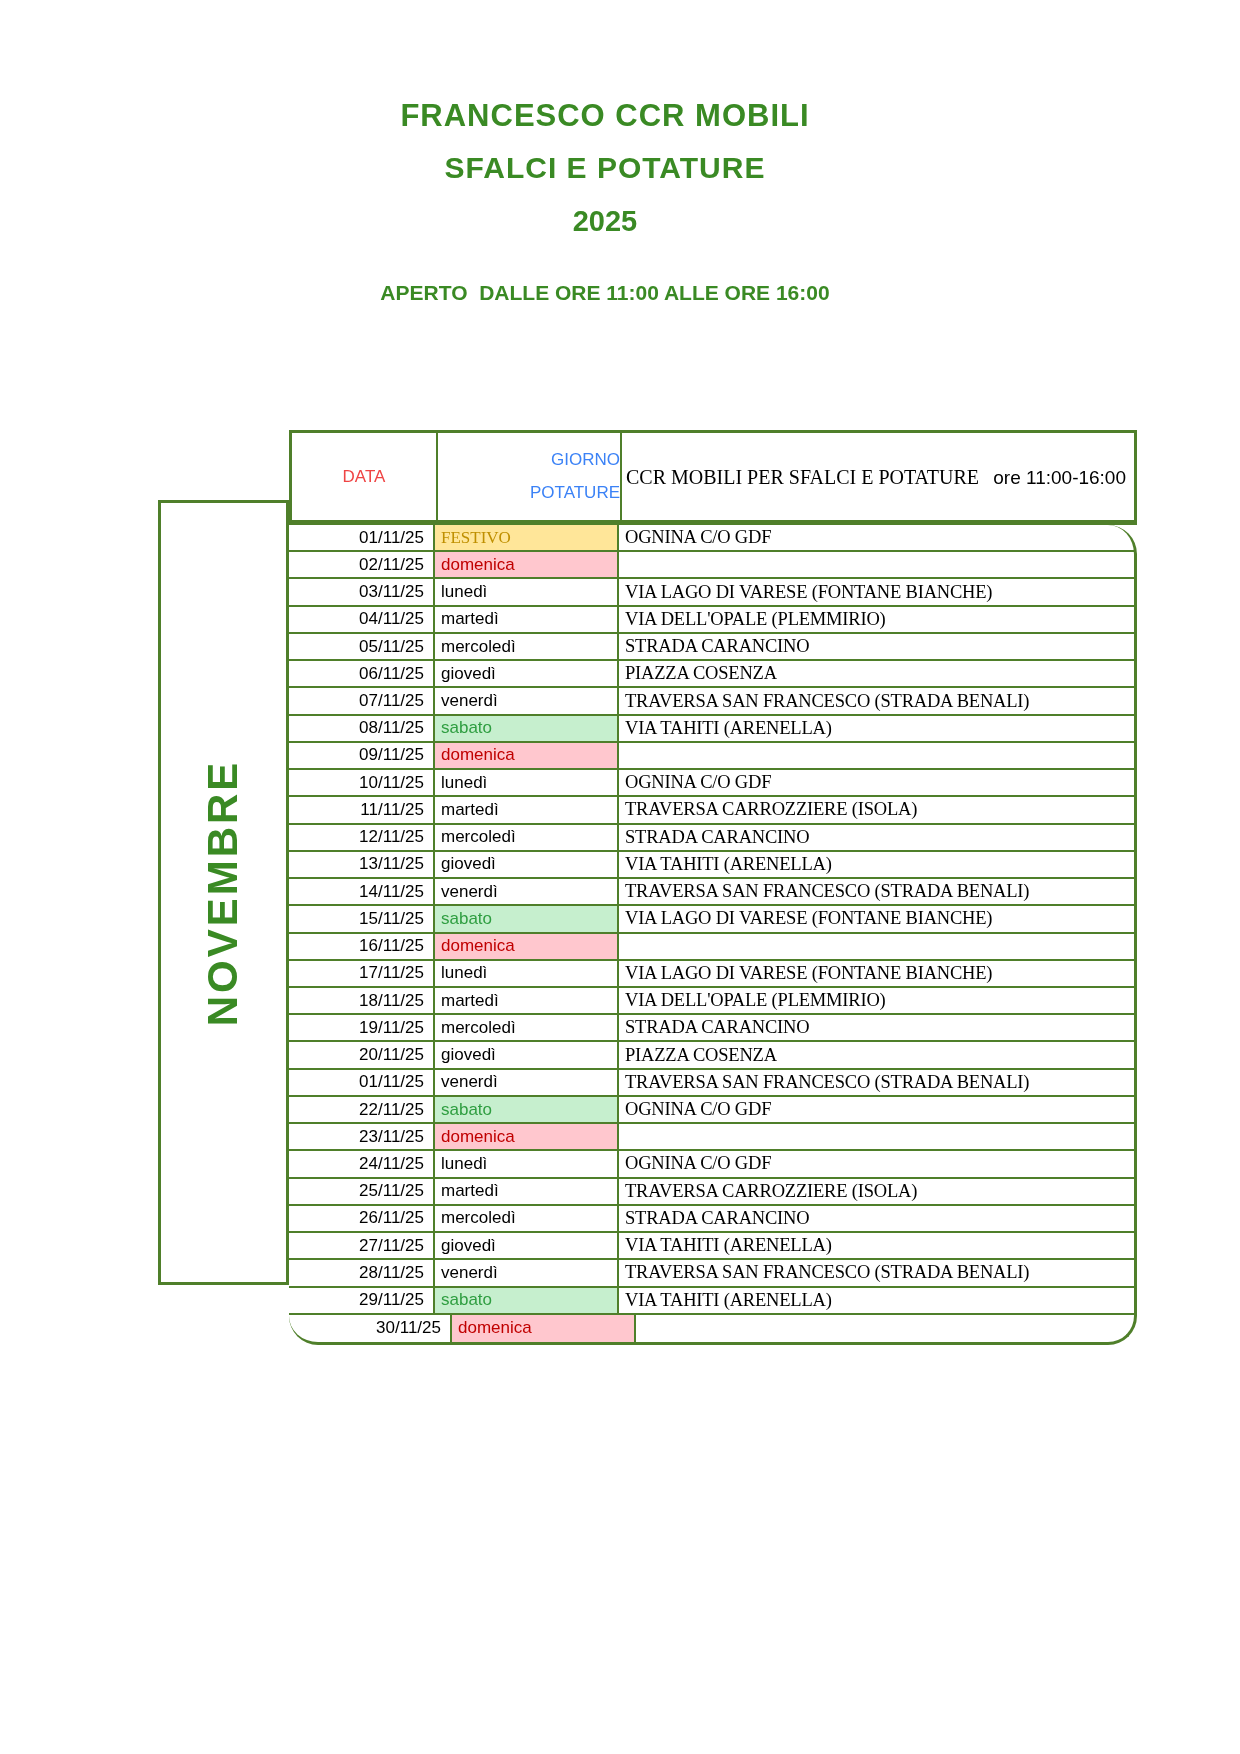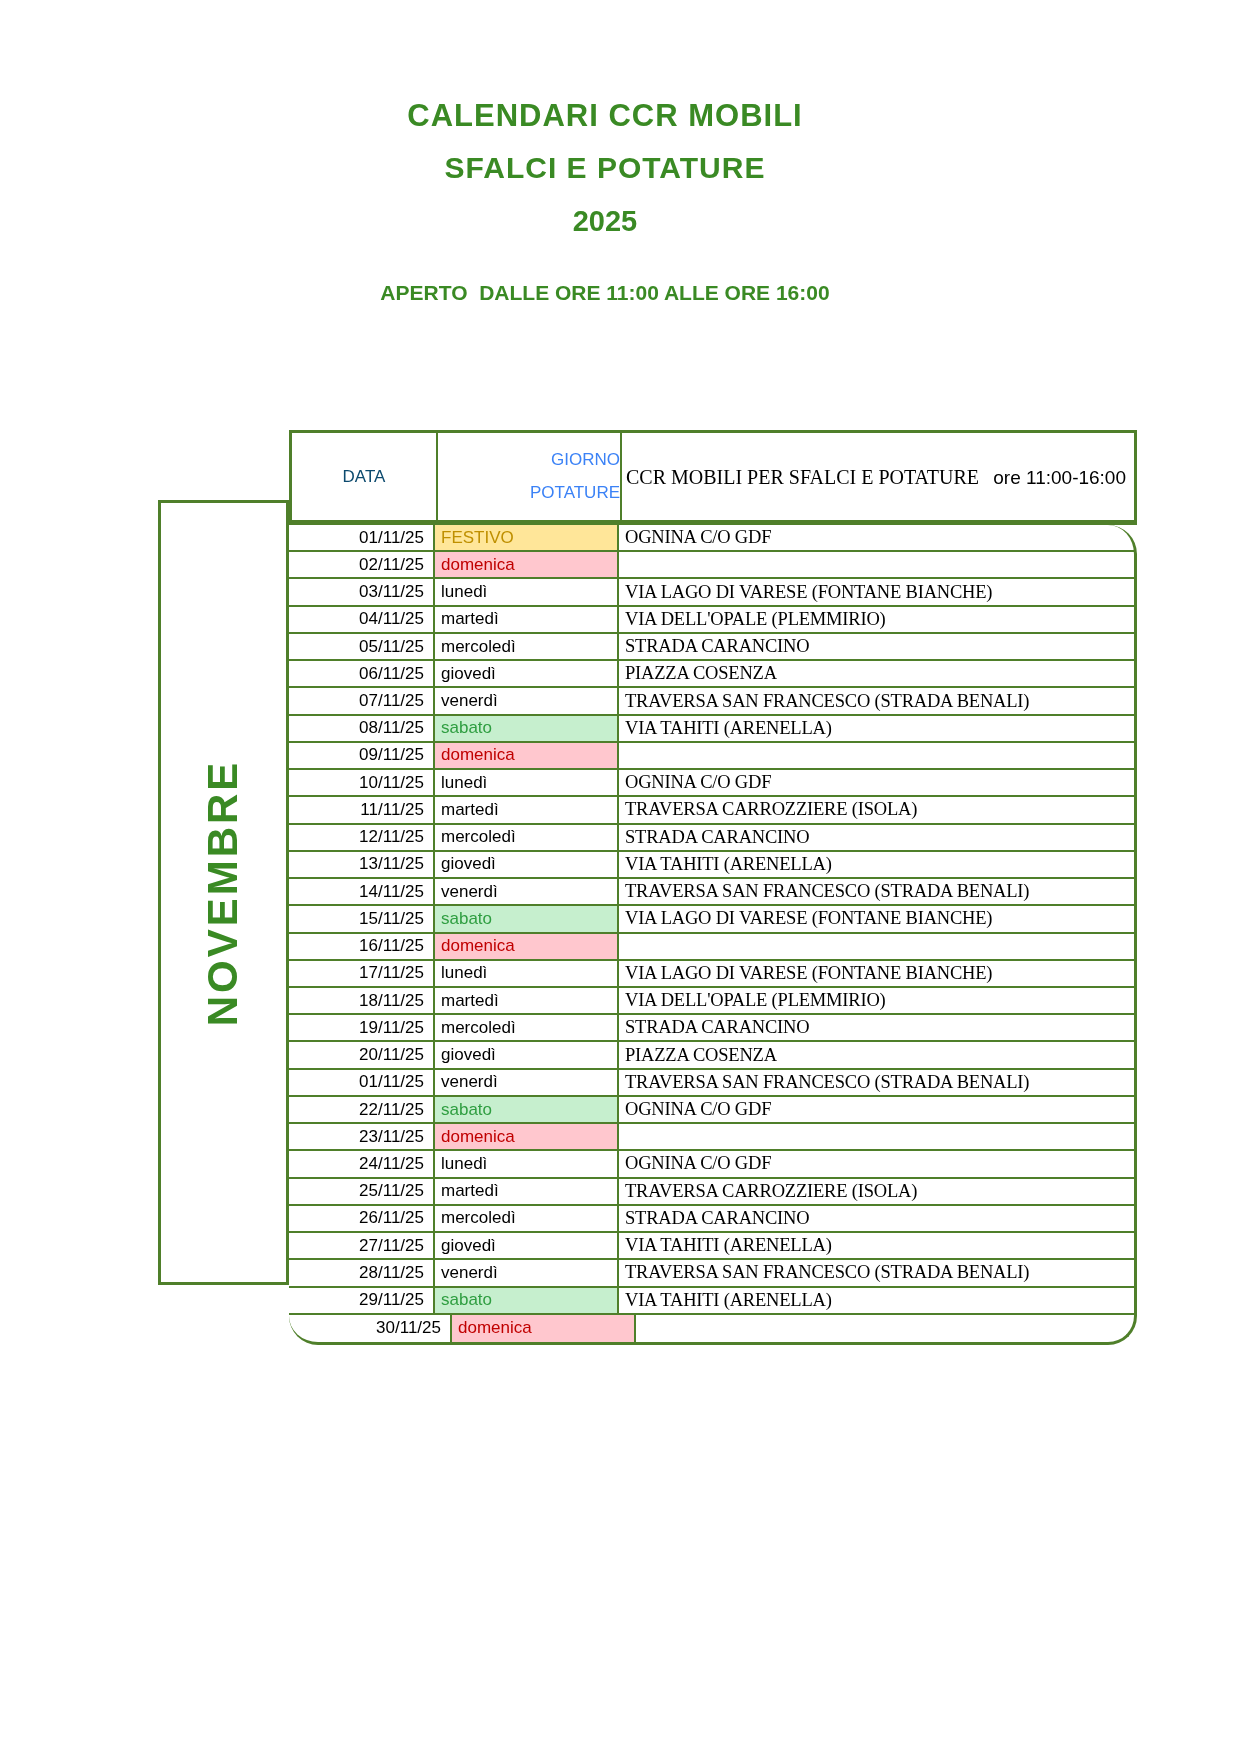--- a/index.html
+++ b/index.html
@@ -41,21 +41,21 @@
   .title-year{font-size:29px;font-weight:bold;margin:0 0 43px 0;}
   .hours-line{font-size:21px;font-weight:bold;white-space:pre-wrap;margin:0;}
 
   
   .cal-header{
     position:absolute;left:289px;top:430px;width:848px;height:95px;box-sizing:border-box;
     border:3px solid var(--green-border);border-bottom:5px solid var(--green-border);
     display:grid;grid-template-columns:146px 184px 1fr;
   }
   .hcell{box-sizing:border-box;display:flex;align-items:center;justify-content:center;}
-  .hcell-data{border-right:2px solid var(--green-border);font-size:17px;color:#0c4a6e;}
+  .hcell-data{border-right:2px solid var(--green-border);font-size:17px;color:#ef4444;}
   .hcell-giorno{
     border-right:2px solid var(--green-border);
     display:flex;flex-direction:column;align-items:flex-end;justify-content:center;
     font-size:17px;color:#3b82f6;line-height:1.9;
   }
   .hcell-ccr{
     display:flex;align-items:center;justify-content:space-between;
     padding:8px 8px 6px 4px;
   }
   .ccr-title{font-family:"Liberation Serif",serif;font-size:20px;color:#000;}
@@ -87,32 +87,32 @@
     padding-right:9px;font-size:17px;color:#000;
   }
   .cell-day{
     border-right:2px solid var(--green-border);justify-content:flex-start;
     padding-left:6px;font-size:17px;color:#000;
   }
   .cell-loc{
     justify-content:flex-start;padding-left:6px;
     font-family:"Liberation Serif",serif;font-size:18.5px;color:#000;letter-spacing:-0.2px;
   }
-  .trow.type-festivo .cell-day{background:var(--festivo-bg);color:var(--festivo-text);}
+  .trow.type-festivo .cell-day{background:var(--festivo-bg);color:var(--festivo-text);font-family:Liberation Serif, serif;}
   .trow.type-domenica .cell-day{background:var(--domenica-bg);color:var(--domenica-text);}
   .trow.type-sabato .cell-day{background:var(--sabato-bg);color:var(--sabato-text);}
 </style>
 </head>
 <body>
 
 <div class="page">
 
 
   <div class="titles">
-    <p class="title-1">CALENDARI CCR MOBILI</p>
+    <p class="title-1">FRANCESCO CCR MOBILI</p>
     <p class="title-2">SFALCI E POTATURE</p>
     <p class="title-year">2025</p>
     <p class="hours-line">APERTO  DALLE ORE 11:00 ALLE ORE 16:00</p>
   </div>
 
   <div class="cal-header">
     <div class="hcell hcell-data">DATA</div>
     <div class="hcell hcell-giorno">
       <span>GIORNO</span>
       <span>POTATURE</span>

